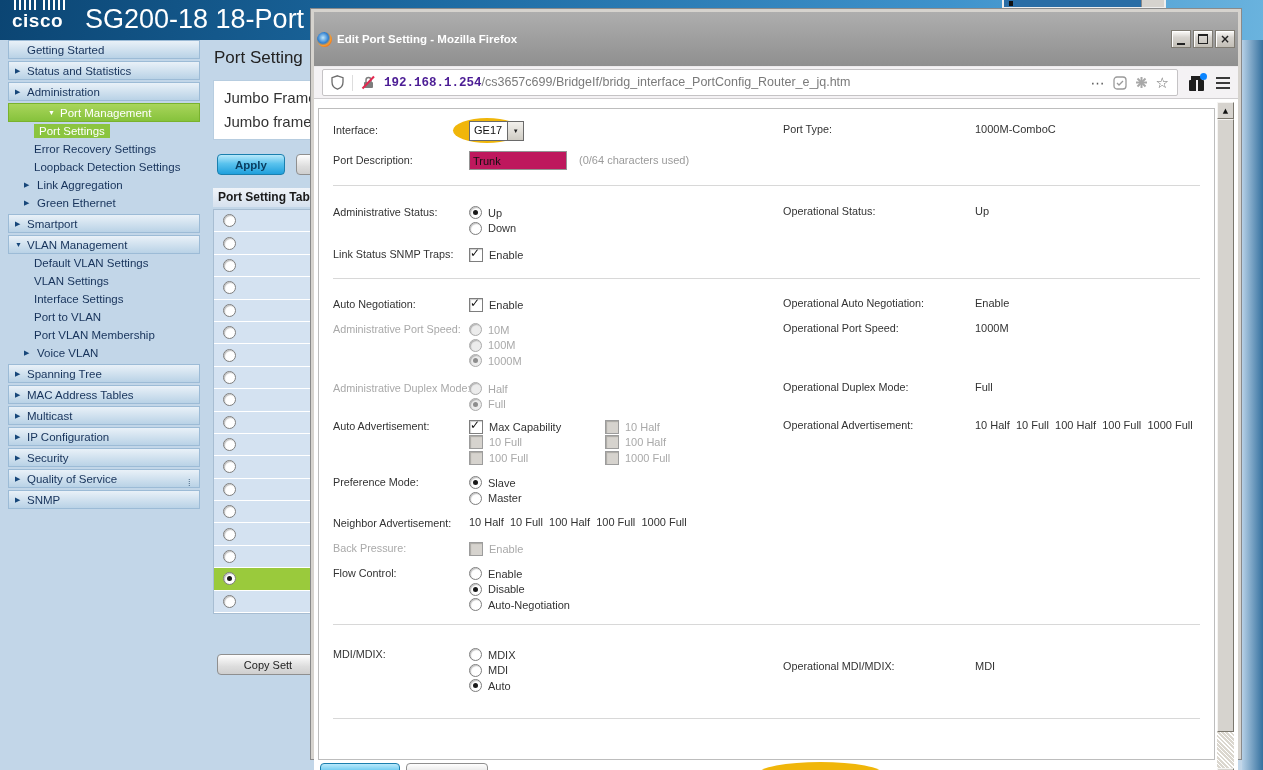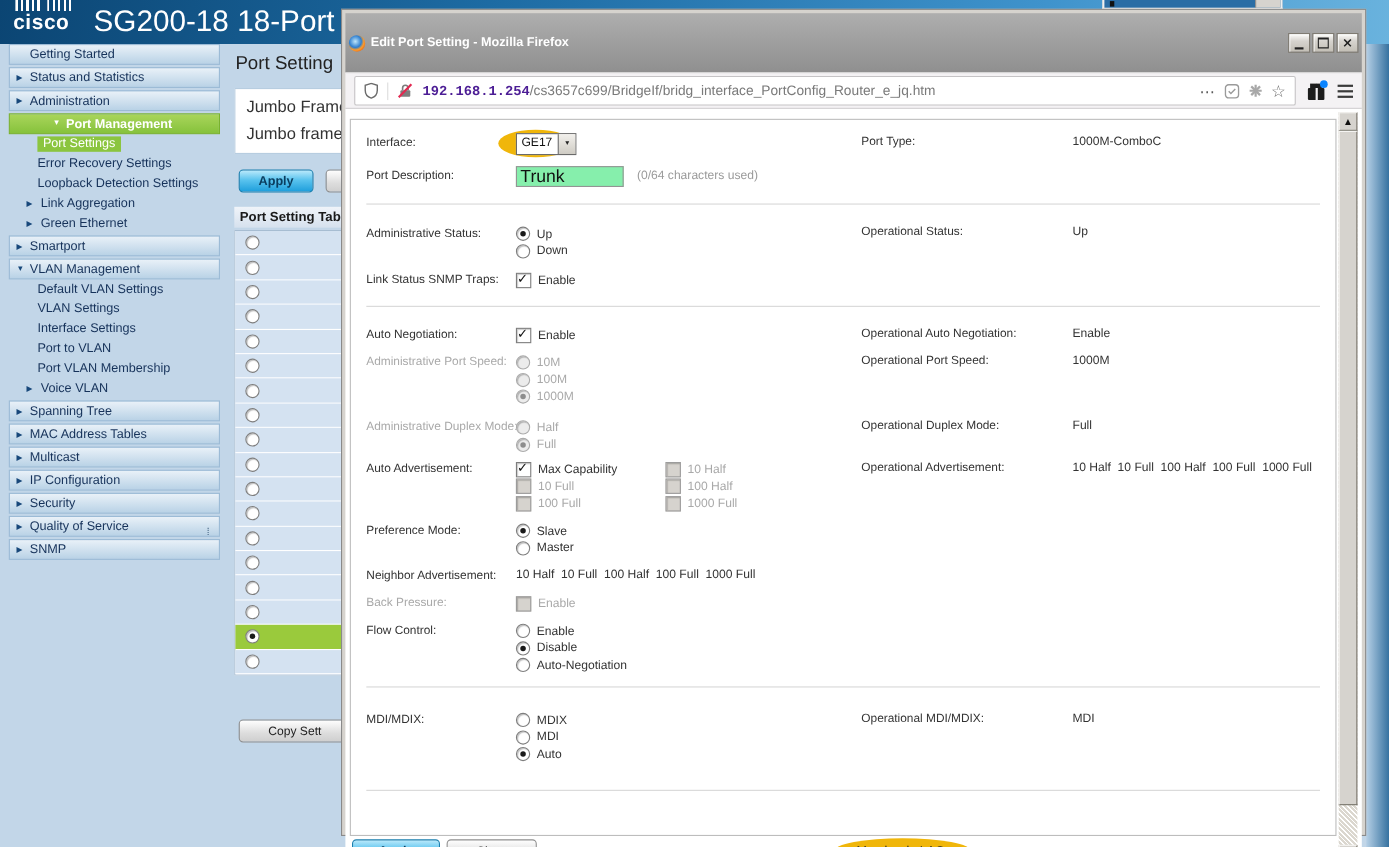--- a/index.html
+++ b/index.html
@@ -18,21 +18,21 @@
               border:2px solid #efefef;border-top:none;}
   .top-search .ts-tick{position:absolute;left:5px;top:1px;width:4px;height:5px;background:#111;}
   .top-search .ts-btn{position:absolute;right:0;top:0;width:22px;height:7px;background:#d6d3ce;border-left:1px solid #8a8a8a;}
   .right-strip{position:absolute;left:1242px;top:40px;width:21px;height:730px;
                background:linear-gradient(to right,#b6d0e6,#35719f);}
   
   .sidebar{position:absolute;left:8px;top:38px;width:192px;}
   .sb-top{box-sizing:border-box;height:19px;margin-top:2px;display:flex;align-items:center;
           background:linear-gradient(#e9f1f8,#b9d2e6);border:1px solid #9cbbd6;
           font-size:11.5px;color:#16325a;padding-left:6px;gap:2px;cursor:pointer;}
-  .sb-top.sel{background:linear-gradient(#a9d55b,#86c23c);border-color:#79b22d;color:#fff;font-weight:bold;padding-left:39px;}
+  .sb-top.sel{background:linear-gradient(#a9d55b,#86c23c);border-color:#79b22d;color:#fff;font-weight:normal;padding-left:39px;}
   .sb-sub{box-sizing:border-box;height:18px;display:flex;align-items:center;font-size:11.5px;
           color:#16325a;padding-left:26px;gap:3px;cursor:pointer;}
   .sb-sub.has-arrow{padding-left:16px;}
   .sb-arrow{width:10px;font-size:7px;color:#17477a;flex:none;}
   .sb-top.sel .sb-arrow{color:#fff;}
   .sb-sub.sel .sb-text{background:#8bc53f;color:#fff;padding:1px 5px;}
   .sb-grip{position:absolute;left:188px;top:478px;font-size:9px;color:#3a5a7a;letter-spacing:-2px;}
   
   .heading{position:absolute;left:214px;top:48px;font-size:17px;color:#222;}
   .jumbo-box{position:absolute;left:213px;top:80px;width:150px;height:60px;background:#fff;
@@ -113,22 +113,22 @@
   .fctrl-grid{display:grid;grid-template-columns:136px auto;position:relative;}
   .optline{display:flex;align-items:center;gap:6px;height:15.5px;}
   .frow.dis .flabel,.opt-dis{color:#a9a9a9;}
   .dsep{position:absolute;left:14px;right:14px;border-top:1px solid #d8d8d8;}
   .ge-blob{position:absolute;left:-16px;top:-5px;width:68px;height:25px;background:#f0b60a;border-radius:50%;}
   .select{display:inline-flex;border:1px solid #6a6a6a;background:#fff;height:18px;position:relative;
           margin-top:-2px;align-self:flex-start;cursor:pointer;}
   .sel-text{padding:2px 5px 0 4px;font-size:11px;color:#111;}
   .sel-btn{width:15px;background:linear-gradient(#f2f0ec,#cfccc4);border-left:1px solid #6a6a6a;
            display:flex;align-items:center;justify-content:center;font-size:6px;color:#222;}
-  .tinput{width:90px;height:17px;border:1px solid #949494;font-size:16px;font-family:inherit;
-          padding:0 3px;margin-top:-2px;color:#111;background:#86efac;}
+  .tinput{width:90px;height:17px;border:1px solid #949494;font-size:11px;font-family:inherit;
+          padding:0 3px;margin-top:-2px;color:#111;background:#be185d;}
   .hint{color:#9a9a9a;font-size:11px;margin-left:12px;padding-top:1px;white-space:nowrap;}
   .lag-blob{position:absolute;left:439px;top:614px;width:125px;height:24px;background:#f0b60a;border-radius:50%;
             display:flex;align-items:center;justify-content:center;font-size:11.5px;color:#222;margin-top:39px;}
   .dlg-apply{position:absolute;left:6px;top:664px;width:80px;height:21px;}
   .dlg-close{position:absolute;left:92px;top:664px;width:82px;height:21px;}
   
   .scrollbar{position:absolute;right:4px;top:3px;width:17px;height:683px;
              background:repeating-linear-gradient(45deg,#fff 0 1px,#dbd7cf 1px 3px);}
   .sb-btn{position:absolute;left:0;width:17px;height:17px;background:#d6d3ce;border:1px solid;box-sizing:border-box;
           border-color:#f5f4f2 #7b776e #7b776e #f5f4f2;display:flex;align-items:center;justify-content:center;
@@ -609,21 +609,21 @@
             <span class="optline">
                 <i class="radio"></i>
                 <span>MDI</span>
               </span>
             <span class="optline">
                 <i class="radio checked"></i>
                 <span>Auto</span>
               </span>
           </span>
         </div>
-        <div class="frow frow-r" style="top:538px">
+        <div class="frow frow-r" style="top:551px">
           <span class="rlabel">Operational MDI/MDIX:</span>
           <span class="rvalue">MDI</span>
         </div>
 
         <div class="dsep" style="top:609px"></div>
 
         <div class="lag-blob">
           <span>Member in LAG:</span>
         </div>
       </div>

